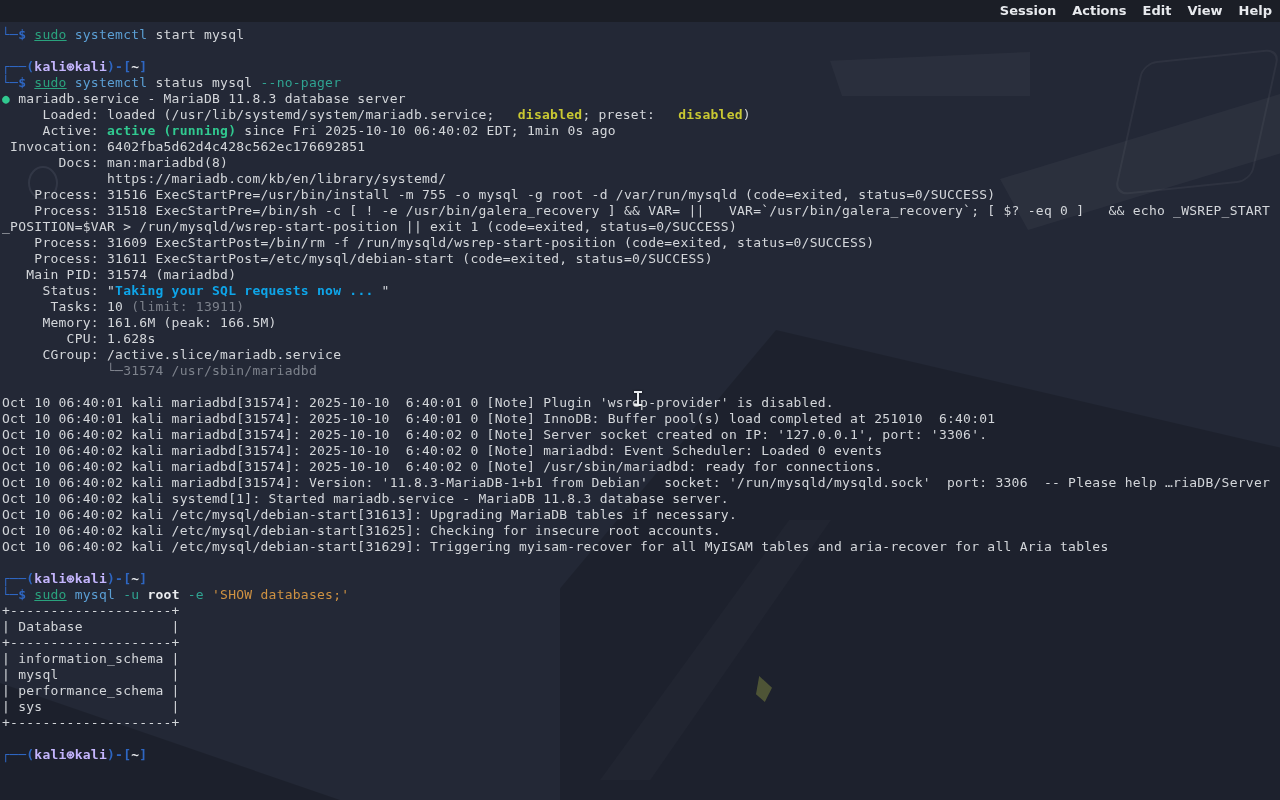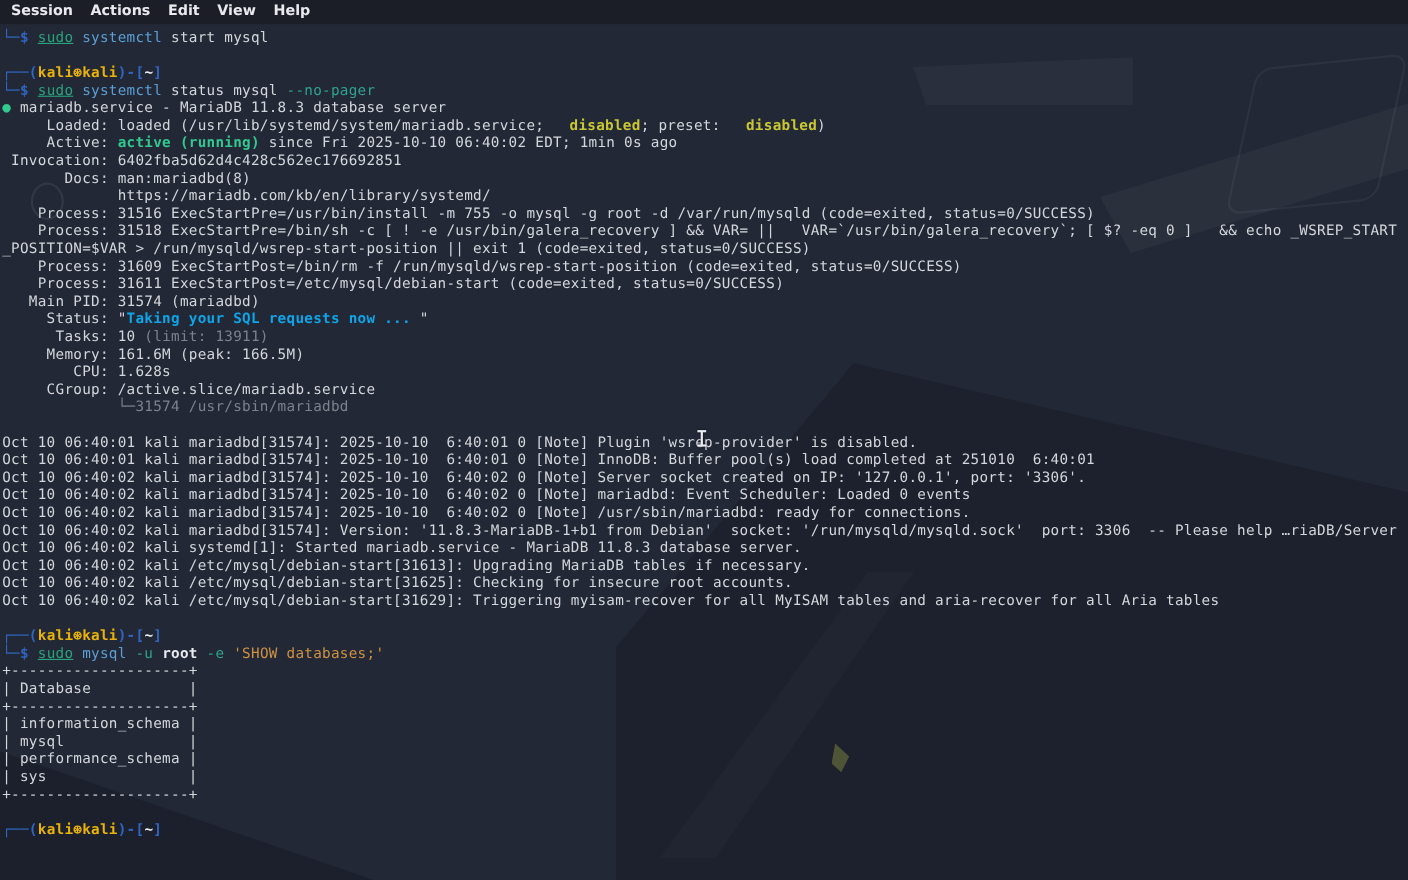--- a/index.html
+++ b/index.html
@@ -20,29 +20,29 @@
         clip-path:polygon(0 35%,100% 100%,0 100%);}
   .sh-e{left:28px;top:166px;width:26px;height:30px;border:2px solid rgba(190,200,220,0.10);
         border-radius:50%;}
   .sh-f{left:600px;top:520px;width:420px;height:260px;background:rgba(255,255,255,0.02);
         clip-path:polygon(0 100%,45% 0,55% 0,12% 100%);}
   .sh-h{left:756px;top:676px;width:16px;height:26px;background:rgba(118,128,62,0.55);
         clip-path:polygon(20% 0,100% 45%,55% 100%,0 70%);}
   
   .menubar{position:absolute;left:0;top:0;width:1280px;height:22px;background:#1b1e26;
            display:flex;align-items:center;z-index:3;padding-left:2px;box-sizing:border-box;
-           font-family:"DejaVu Sans",sans-serif;font-size:13px;font-weight:bold;color:#e8eaee;}
+           font-family:"DejaVu Sans",sans-serif;font-size:13px;font-weight:bold;color:#e8eaee;justify-content:flex-end;}
   .menu-item{padding:0 8px;height:22px;line-height:21px;cursor:default;}
   
   .term{position:absolute;left:2px;top:27px;z-index:1;font-size:13px;letter-spacing:.25px;}
   .tl{height:16px;line-height:16px;white-space:pre;}
   .c-pl{color:#d3d6da;}
   .c-dm{color:#7d828c;}
   .c-pf{color:#2e66c2;font-weight:bold;}
-  .c-pu{color:#eab308;font-weight:bold;}
+  .c-pu{color:#c4b5fd;font-weight:bold;}
   .c-pw{color:#e9ebee;font-weight:bold;}
   .c-su{color:#2aa37e;text-decoration:underline;}
   .c-cm{color:#5b9fd4;}
   .c-op{color:#2fa391;}
   .c-st{color:#cf9242;}
   .c-gb{color:#31c990;font-weight:bold;}
   .c-gd{color:#31c990;}
   .c-yb{color:#c9c832;font-weight:bold;margin-left:15px;}
   .c-bb{color:#0ea5e9;font-weight:bold;}
   .cursor{background:#d8dbe0;color:#d8dbe0;}

